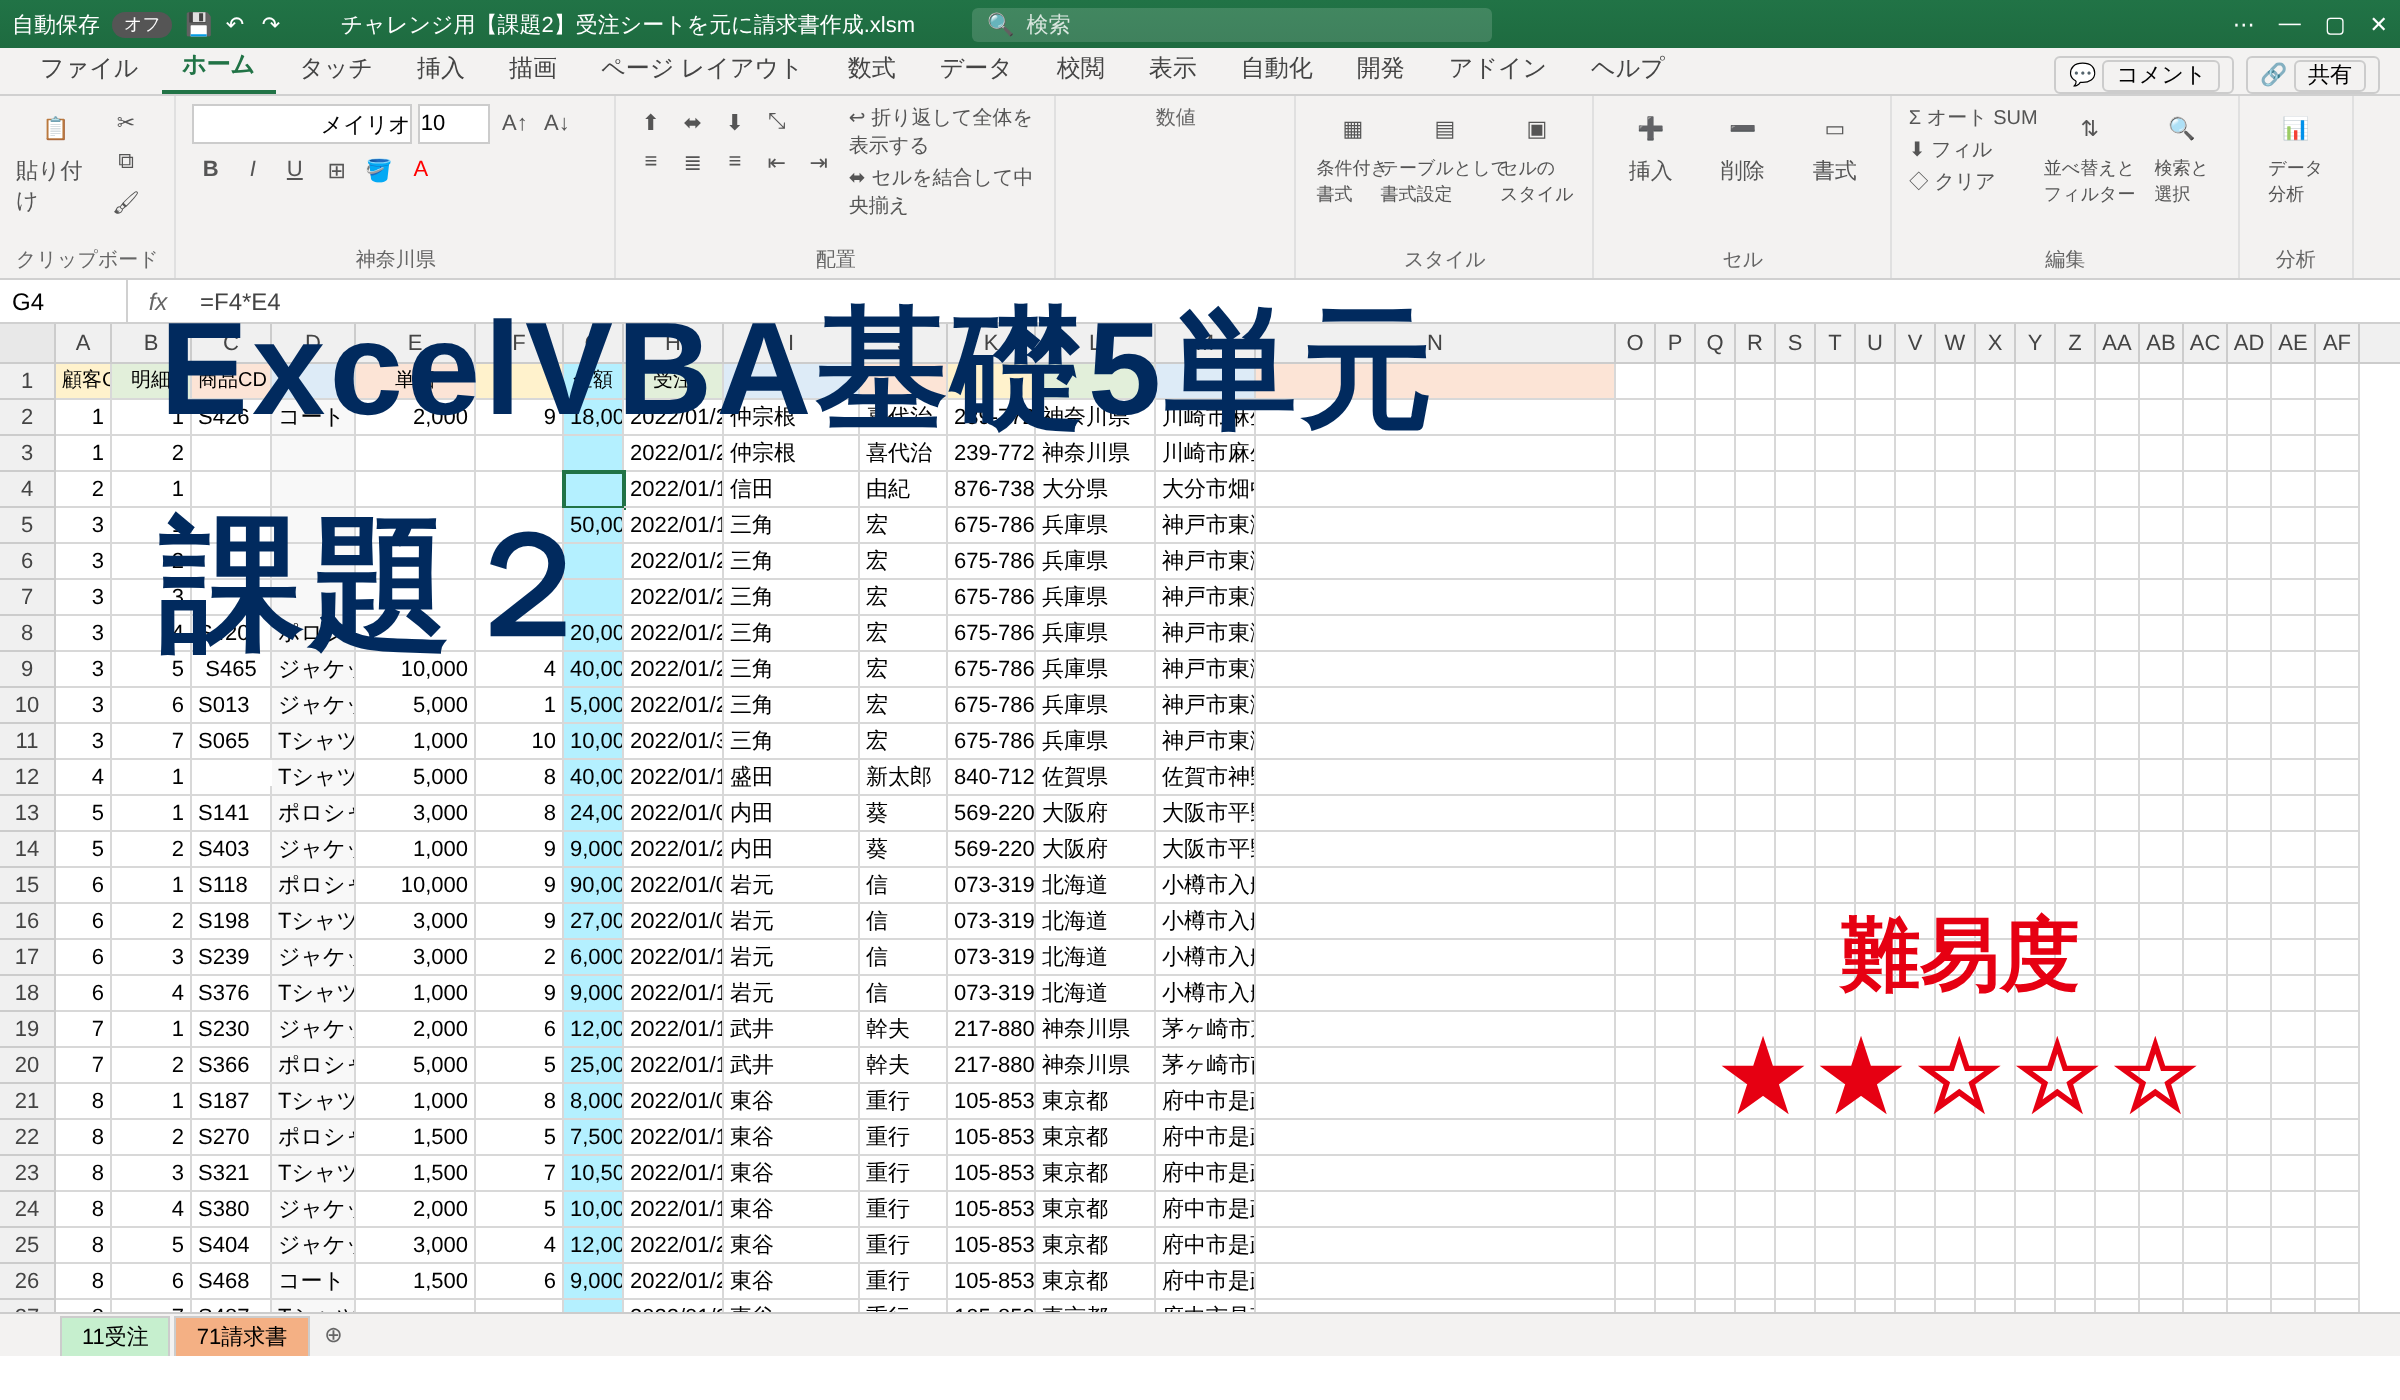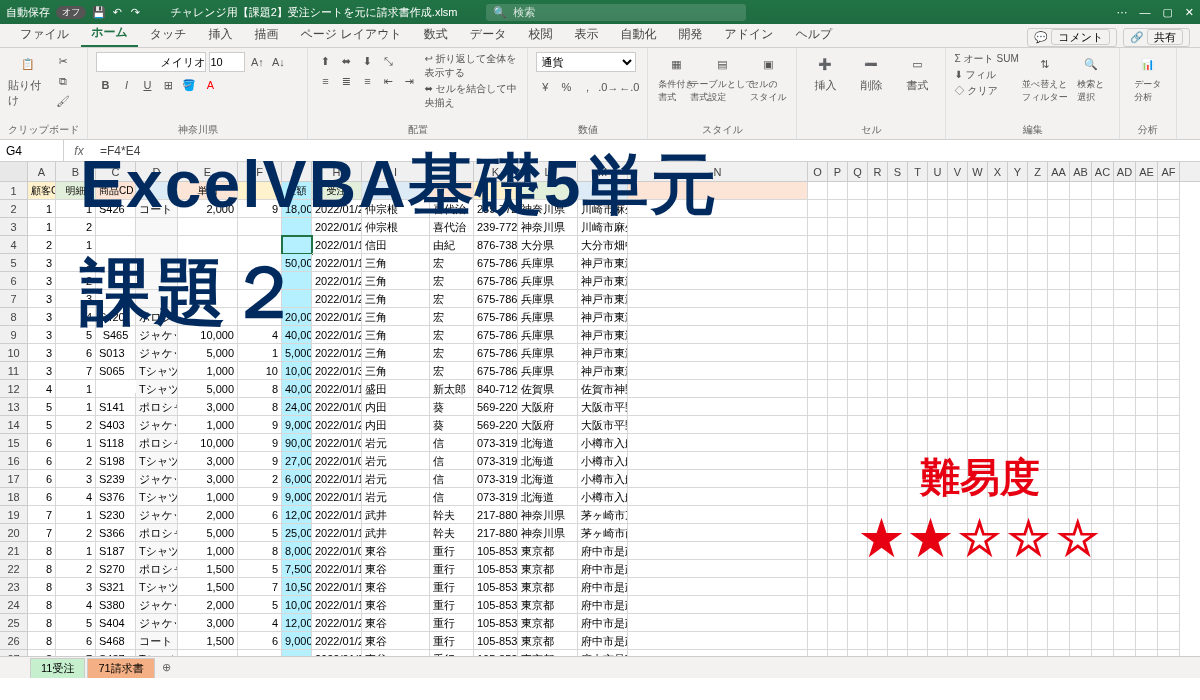--- a/index.html
+++ b/index.html
@@ -147,30 +147,20 @@
         </div>
       </div>
       <div class="stack" style="font-size:10px">
         <span>↩ <span>折り返して全体を表示する</span></span>
         <span>⬌ <span>セルを結合して中央揃え</span></span>
       </div>
     </div>
     <div class="label">配置</div>
   </div>
   <div class="group" style="width:120px">
-    <div class="body stack">
-      <select style="width:100px"><option>通貨</option></select>
-      <div class="row">
-        <span class="smbtn">¥</span>
-        <span class="smbtn">%</span>
-        <span class="smbtn">,</span>
-        <span class="smbtn">.0→</span>
-        <span class="smbtn">←.0</span>
-      </div>
-    </div>
     <div class="label">数値</div>
   </div>
   <div class="group">
     <div class="body">
       <div class="bigbtn">
           <span class="ico">▦</span>
           <span style="white-space:pre;font-size:9px">条件付き
 書式</span>
         </div>
       <div class="bigbtn">

